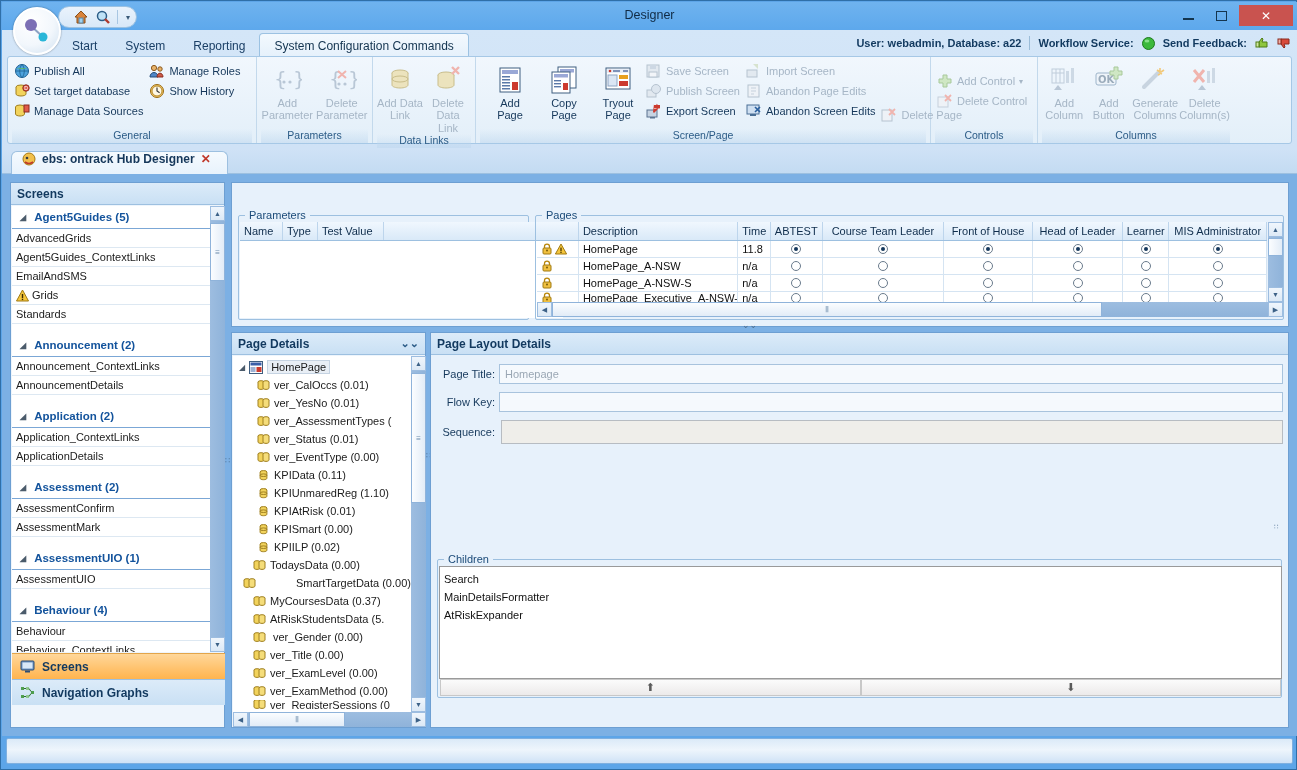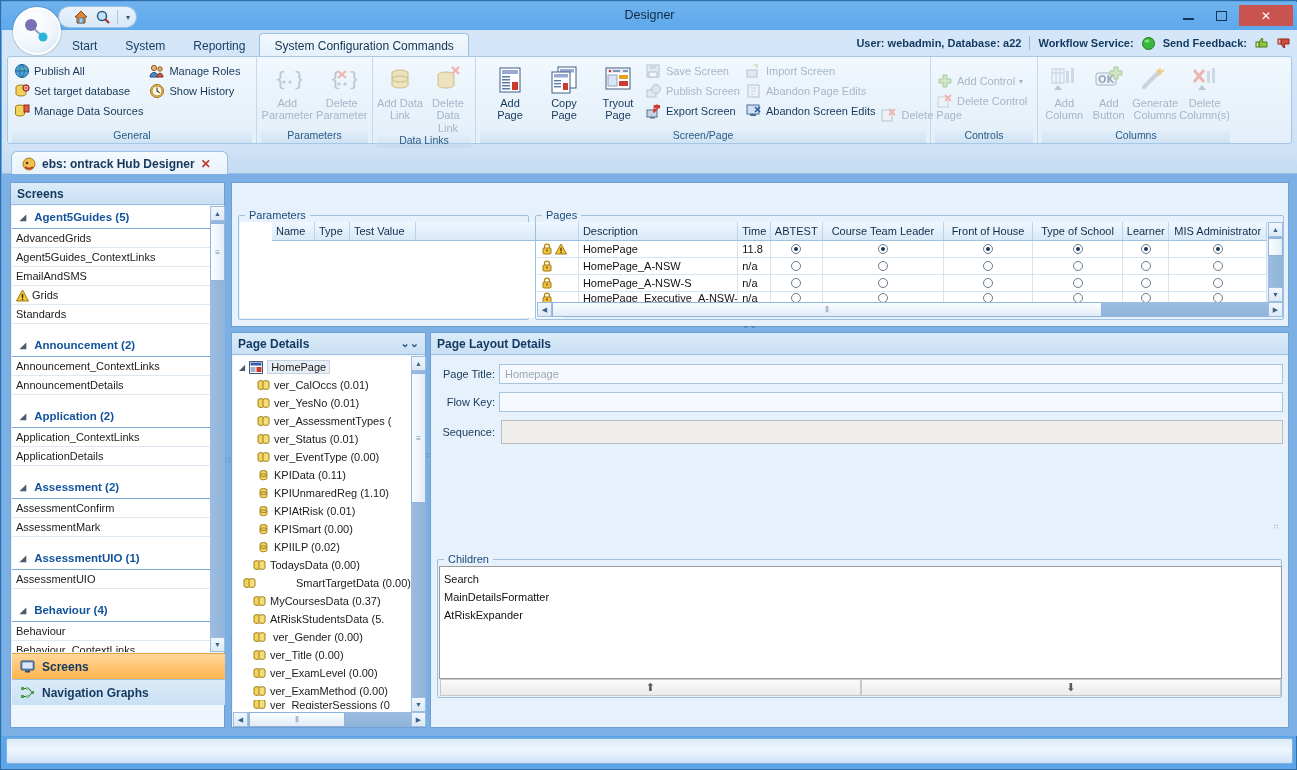--- a/index.html
+++ b/index.html
@@ -110,21 +110,21 @@
   
   .doctab-strip {
     position:absolute; left:1px; top:148px; width:1295px; height:25px;
     background:linear-gradient(#cfe2f6,#c3dbf2);
     border-bottom:1px solid #9dc0e0;
   }
   .doctab {
     position:absolute; left:9px; top:2px; height:24px;
     background:linear-gradient(#f5fafe,#e7f2fc);
     border:1px solid #9dc0e0; border-bottom:none; border-radius:6px 6px 0 0;
-    padding:0 16px 0 10px; display:flex; align-items:center; gap:6px;
+    padding:0 16px 0 10px; display:flex; gap:6px;
     font-size:12px; font-weight:bold; color:#15375a;
   }
   .doctab .x { color:#c0392b; font-weight:bold; font-size:12px; cursor:default; }
 
   
   .workspace {
     position:absolute; left:1px; top:173px; width:1295px; height:562px;
     background:#7cb0e4;
   }
 
@@ -836,41 +836,41 @@
         <span>Navigation Graphs</span>
       </div>
     </div>
 
     <div class="splitdots" style="left:223px; top:285px;">∷</div>
 
     <div class="panel" id="screen-details">
 
       <div class="grp-box" style="left:6px; top:32px; width:291px; height:105px;">
         <div class="grp-label">Parameters</div>
-        <div class="grid" style="left:1px; top:6px; width:323px; height:96px;padding-left:32px;">
+        <div class="grid" style="left:1px; top:6px; width:323px; height:96px;">
           <div class="grid-head">
             <div style="width:43px;">Name</div>
             <div style="width:35px;">Type</div>
             <div style="width:66px;">Test Value</div>
             <div style="flex:1;"></div>
           </div>
         </div>
       </div>
 
       <div class="grp-box" style="left:303px; top:32px; width:749px; height:105px;">
         <div class="grp-label">Pages</div>
         <div class="grid" style="left:1px; top:6px; width:730px; height:80px;">
           <div class="grid-head">
             <div style="width:44px;"></div>
             <div style="width:168px;">Description</div>
             <div style="width:34px;">Time</div>
             <div style="width:55px;" class="cc">ABTEST</div>
             <div style="width:128px;" class="cc">Course Team Leader</div>
             <div style="width:94px;" class="cc">Front of House</div>
-            <div style="width:95px;" class="cc">Type of School</div>
+            <div style="width:95px;" class="cc">Head of Leader</div>
             <div style="width:49px;" class="cc">Learner</div>
             <div style="width:103px;" class="cc">MIS Administrator</div>
           </div>
 
           <div class="grid-row">
             <div style="width:44px;gap:2px;">
               <span class="ico" style="width:12px;height:12px;flex:0 0 12px;">
                 <svg width="12" height="12" viewBox="0 0 12 12">
                     <path d="M3.5 5V3.6a2.5 2.5 0 015 0V5" fill="none" stroke="#b8860b" stroke-width="1.3"></path>
                     <rect x="2" y="5" width="8" height="6" rx="1" fill="#f0c040" stroke="#a07a12"></rect>

